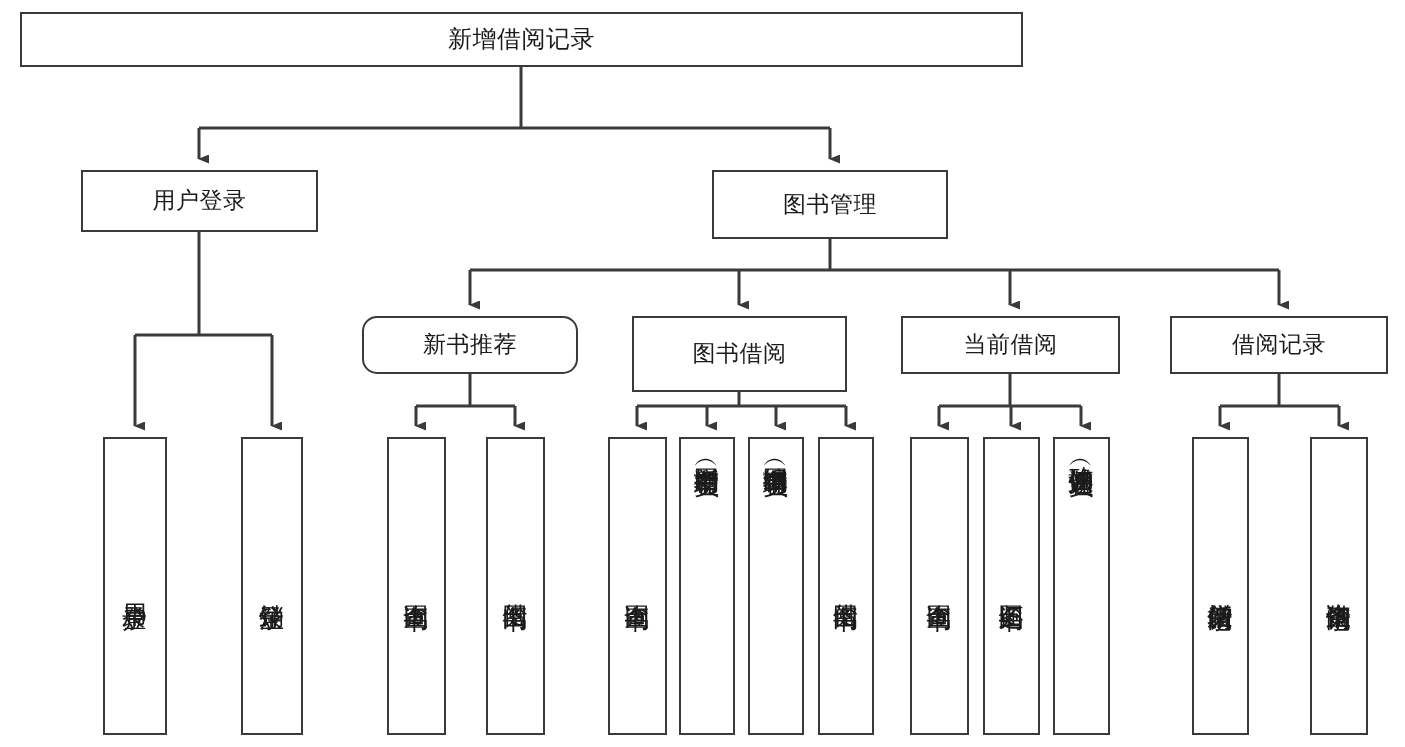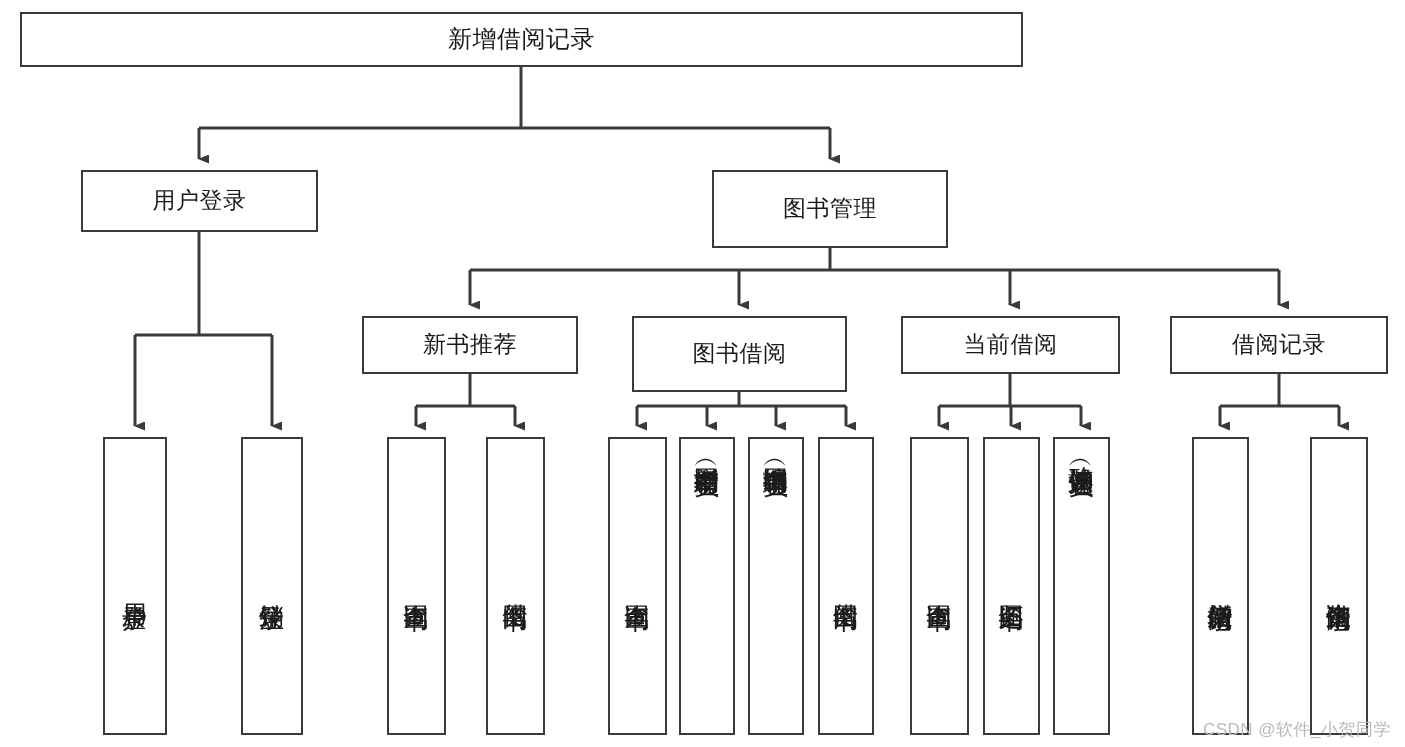--- a/index.html
+++ b/index.html
@@ -124,26 +124,26 @@
   </svg>
 
   <div class="node-box root horizontal" id="node-root" style="left: 20px; top: 12px; width: 1003px; height: 55px;">
     <span class="node-label">新增借阅记录</span>
   </div>
 
   <div id="level1-container">
       <div class="node-box horizontal" style="left: 81px; top: 170px; width: 237px; height: 62px;">
         <span class="node-label">用户登录</span>
       </div>
-      <div class="node-box horizontal" style="left: 712px; top: 170px; width: 236px; height: 78px;">
+      <div class="node-box horizontal" style="left: 712px; top: 170px; width: 236px; height: 69px;">
         <span class="node-label">图书管理</span>
       </div>
     </div>
   <div id="level2-container">
-      <div class="node-box horizontal" style="left: 362px; top: 316px; width: 216px; height: 58px;">
+      <div class="node-box horizontal" style="left: 362px; top: 316px; width: 216px; height: 58px; border-radius: 15px;">
         <span class="node-label">新书推荐</span>
       </div>
       <div class="node-box horizontal" style="left: 632px; top: 316px; width: 215px; height: 76px;">
         <span class="node-label">图书借阅</span>
       </div>
       <div class="node-box horizontal" style="left: 901px; top: 316px; width: 219px; height: 58px; text-align: right;">
         <span class="node-label">当前借阅</span>
       </div>
       <div class="node-box horizontal" style="left: 1170px; top: 316px; width: 218px; height: 58px; align-items: center;">
         <span class="node-label">借阅记录</span>
@@ -184,14 +184,13 @@
         <span class="node-label">确认归还（管理员）</span>
       </div>
       <div class="node-box vertical centered" style="left: 1192px; top: 437px; width: 57px; height: 298px;">
         <span class="node-label">新增借阅记录</span>
       </div>
       <div class="node-box vertical centered" style="left: 1310px; top: 437px; width: 58px; height: 298px;">
         <span class="node-label">查询借阅记录</span>
       </div>
     </div>
 
-  <div id="watermark">CSDN @软件_小贺同学</div>
 </div>
 
 </body></html>

